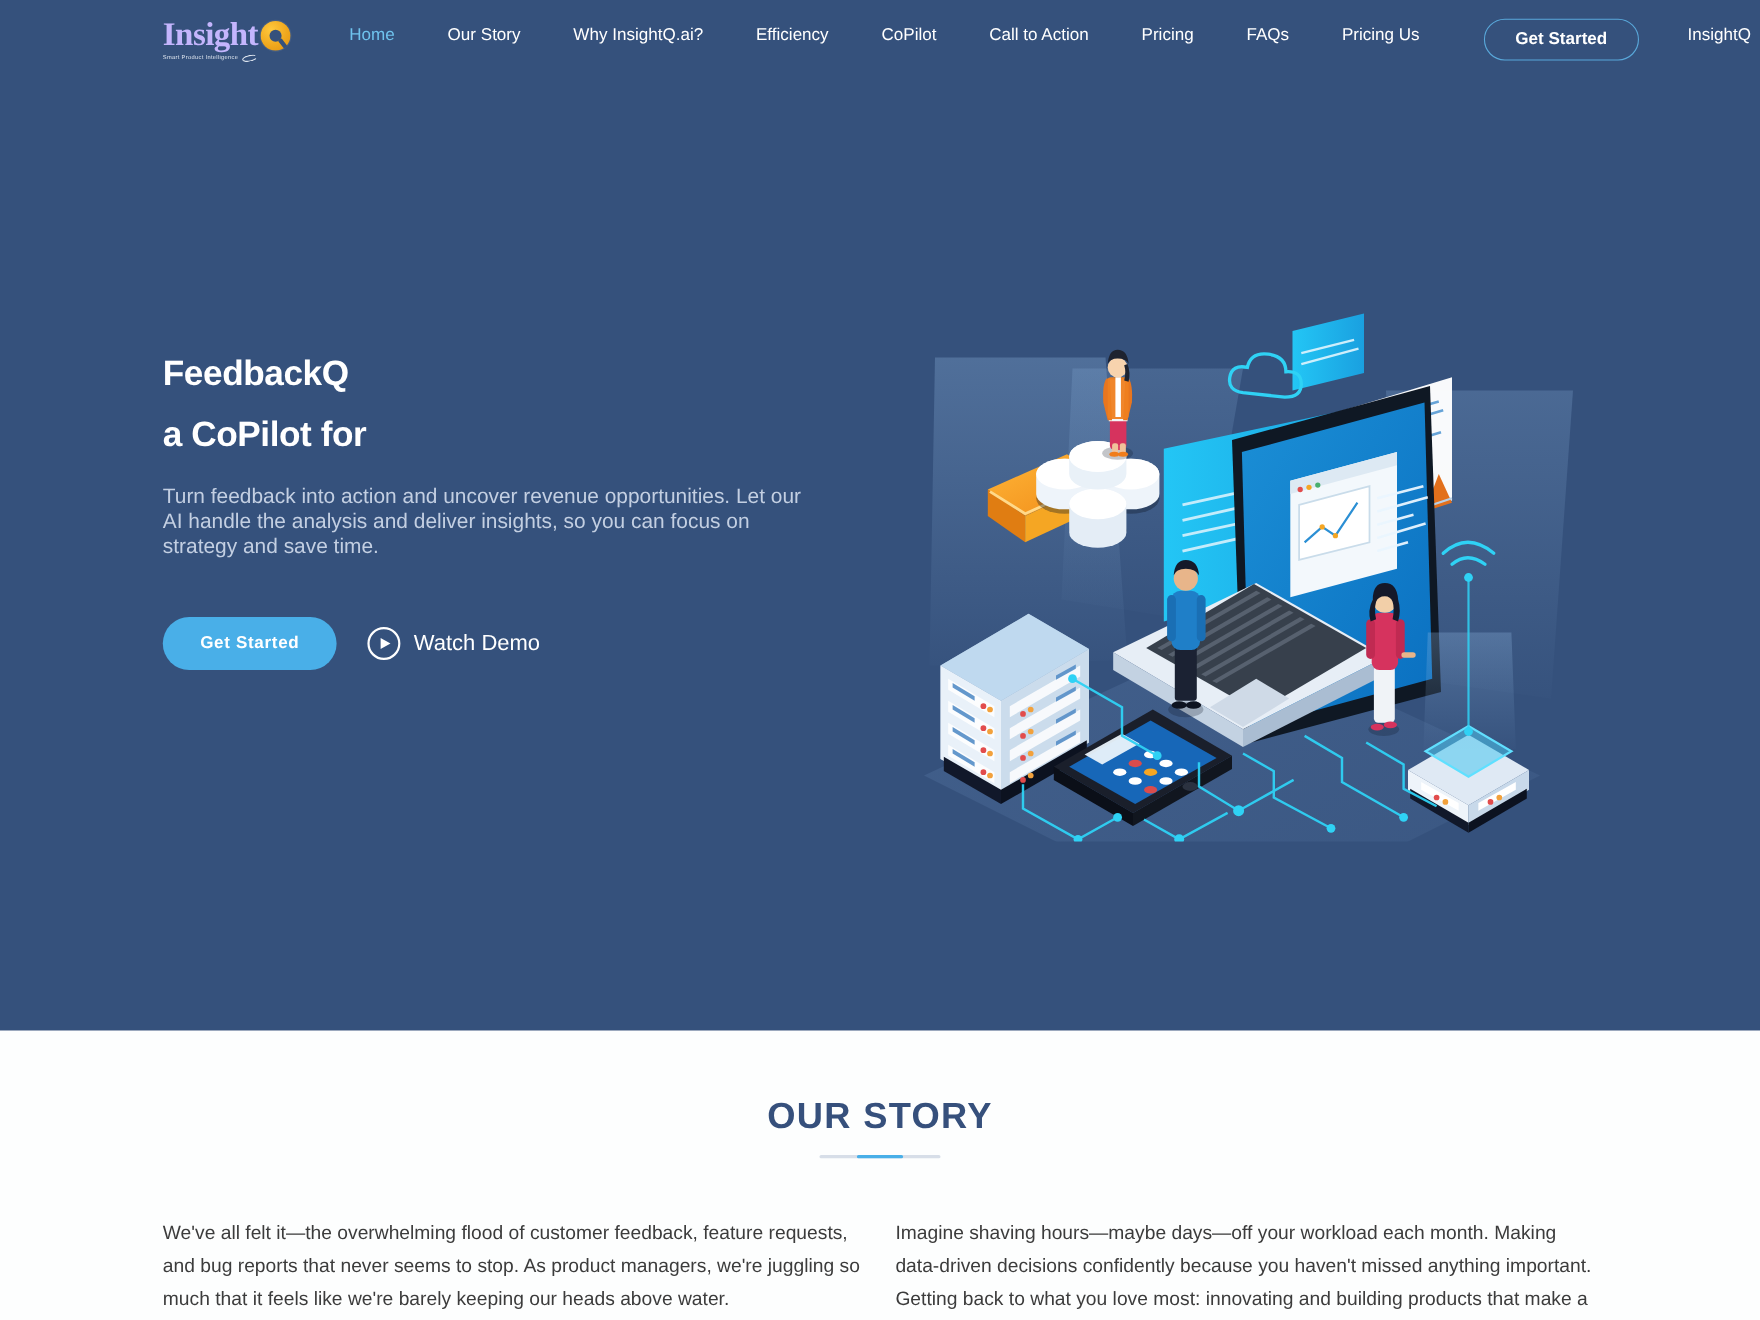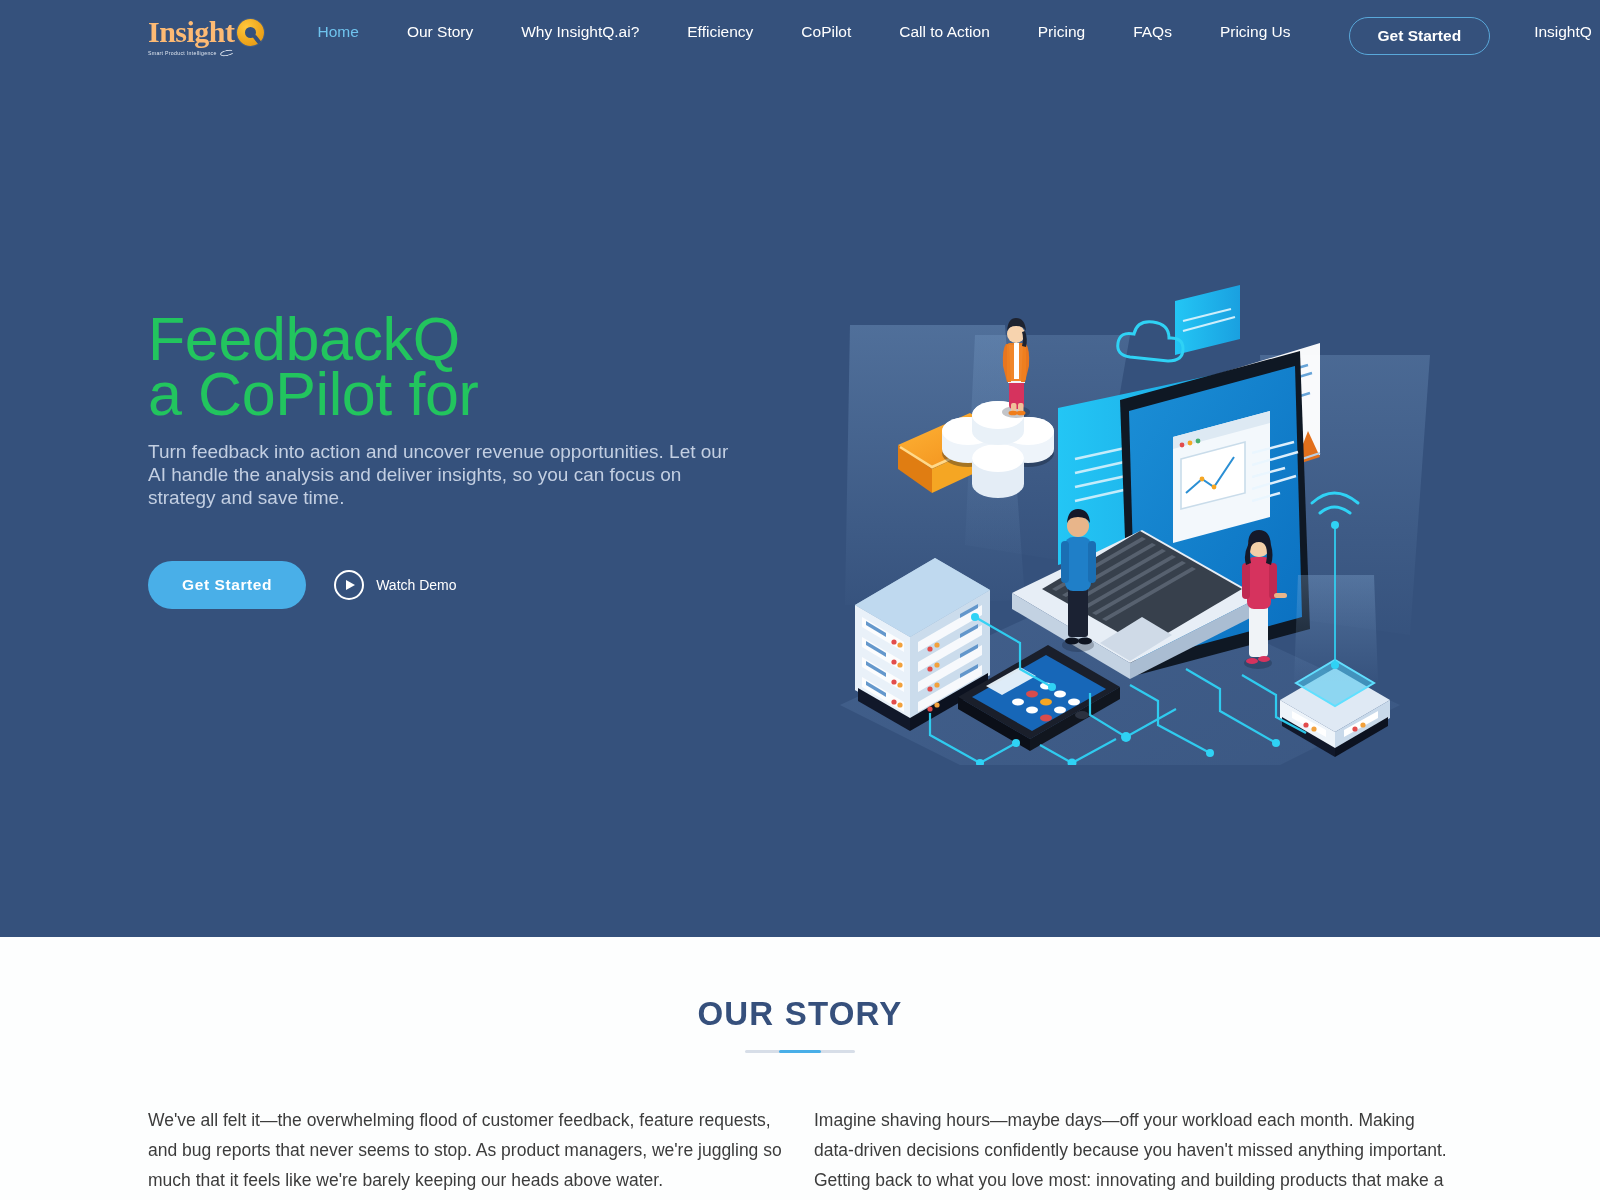--- a/index.html
+++ b/index.html
@@ -43,21 +43,21 @@
   .logo-row {
     display:flex;
     align-items:center;
     height:32px;
   }
   .logo-text {
     font-family:"Liberation Serif", serif;
     font-weight:bold;
     font-size:30px;
     letter-spacing:-0.5px;
-    color:#fdba74;
+    color:#c4b5fd;
     line-height:30px;
   }
   .logo-q {
     width:27px; height:27px;
     border-radius:50%;
     background:radial-gradient(circle at 35% 30%, #ffc83d 0%, #f0a81e 55%, #e09310 100%);
     margin-left:2px;
     position:relative;
     display:flex;
     align-items:center;
@@ -133,23 +133,23 @@
 
   
   .hero-copy {
     position:absolute;
     left:148px;
     top:312px;
     width:640px;
     z-index:20;
   }
   .hero-title {
-    font-size:61px;
-    font-weight:normal;
-    color:#22c55e;
+    font-size:32px;
+    font-weight:bold;
+    color:#ffffff;
     line-height:55px;
     letter-spacing:-0.4px;
   }
   .hero-title .line2 { display:block; }
   .hero-title .line3 { display:block; }
   .hero-sub {
     margin-top:18px;
     font-size:19px;
     line-height:23px;
     color:#c3cfe2;
@@ -188,21 +188,21 @@
   }
   .play-tri {
     width:0; height:0;
     border-left:9px solid #ffffff;
     border-top:5.5px solid transparent;
     border-bottom:5.5px solid transparent;
     margin-left:3px;
   }
   .watch-label {
     color:#ffffff;
-    font-size:14px;
+    font-size:20px;
   }
 
   
   .illus {
     position:absolute;
     left:790px;
     top:245px;
     width:650px;
     height:520px;
     z-index:10;

